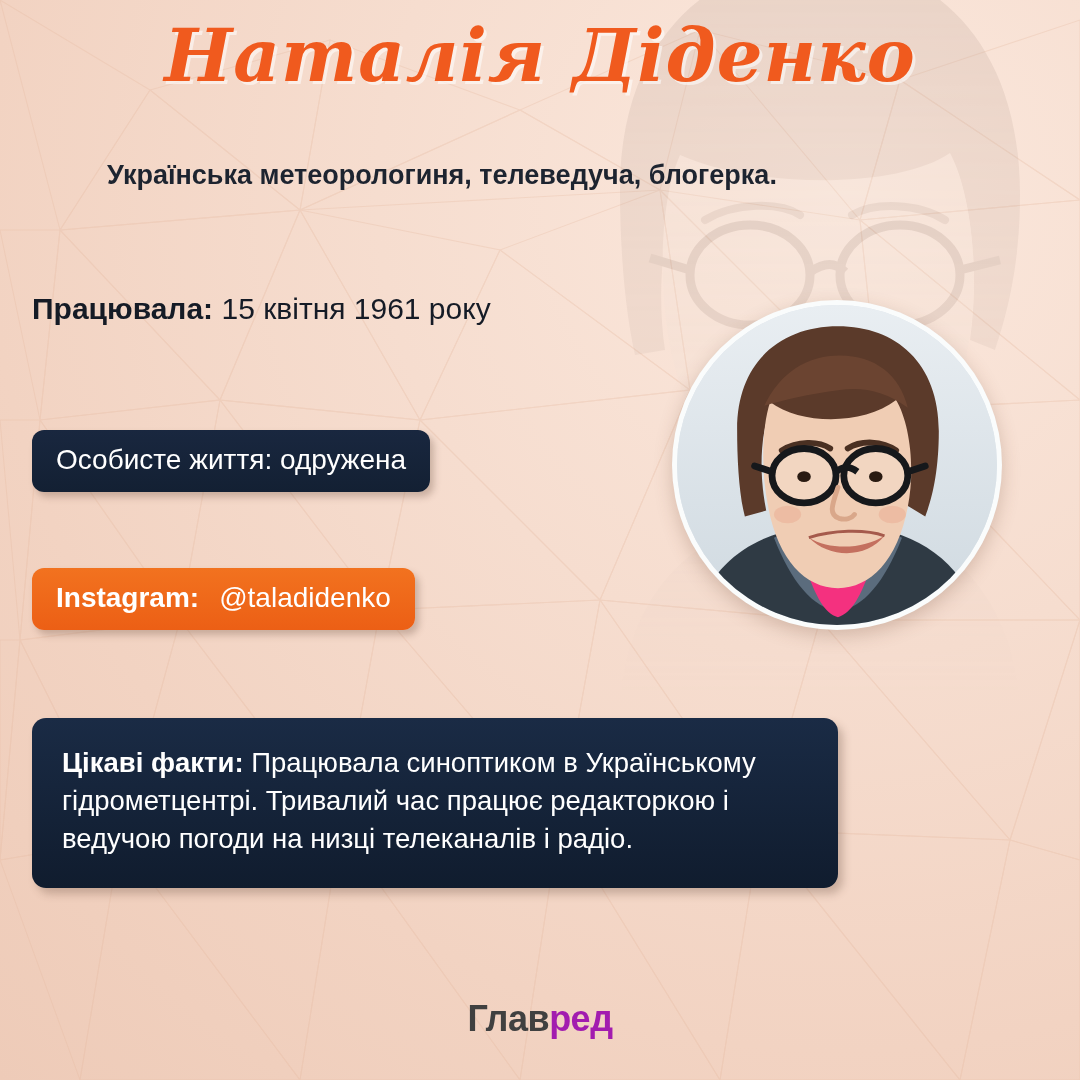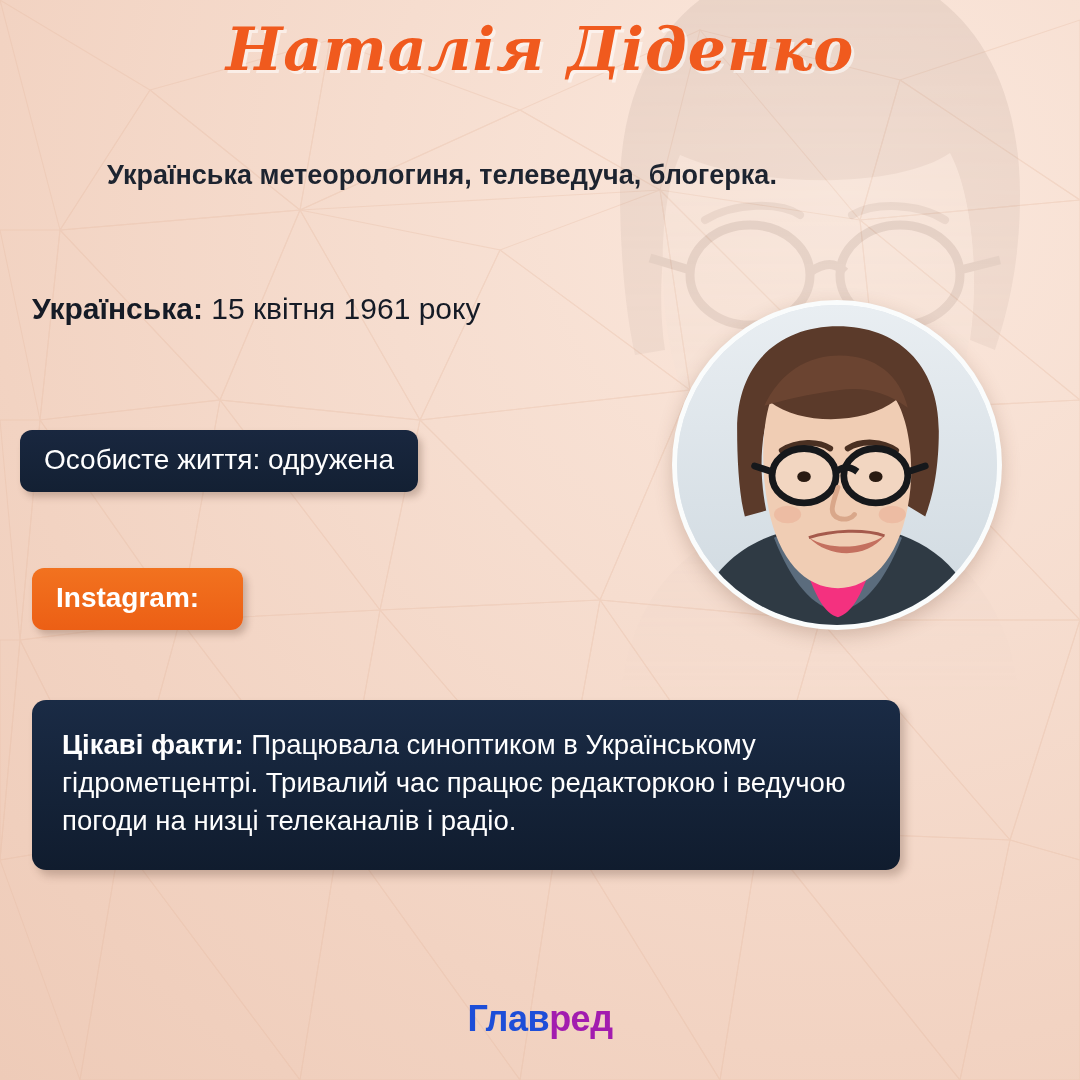--- a/index.html
+++ b/index.html
@@ -43,21 +43,21 @@
   .title {
     position: absolute;
     top: 18px;
     left: 0;
     width: 1080px;
     text-align: center;
     z-index: 5;
     font-family: "DejaVu Serif", serif;
     font-style: italic;
     font-weight: bold;
-    font-size: 60px;
+    font-size: 72px;
     line-height: 1.05;
     letter-spacing: 1px;
     color: #f05a1e;
     text-shadow: 3px 3px 0 rgba(255,255,255,0.55);
   }
 
   .subtitle {
     position: absolute;
     top: 160px;
     left: 0;
@@ -87,42 +87,42 @@
     z-index: 5;
     display: inline-flex;
     align-items: center;
     border-radius: 12px;
     color: #ffffff;
     box-shadow: 4px 5px 7px rgba(90,60,45,0.28);
     padding: 14px 24px 16px 24px;
     white-space: nowrap;
   }
   .pill-dark {
-    left: 20px;
+    left: 32px;
     top: 430px;
     background: linear-gradient(180deg, #19273f 0%, #132033 100%);
     font-size: 28px;
   }
 
   
   .pill-orange {
     left: 32px;
     top: 568px;
     background: linear-gradient(180deg, #f2721f 0%, #ec5f15 100%);
     font-size: 28px;
   }
   .pill-orange .lbl { font-weight: bold; margin-right: 20px; }
   .pill-orange .val { font-weight: normal; }
 
   
   .facts {
     position: absolute;
     left: 32px;
-    top: 700px;
-    width: 868px;
+    top: 718px;
+    width: 806px;
     z-index: 5;
     background: linear-gradient(180deg, #1a2b45 0%, #101c2e 100%);
     border-radius: 14px;
     box-shadow: 5px 6px 9px rgba(90,60,45,0.28);
     color: #ffffff;
     padding: 26px 12px 30px 30px;
     font-size: 27.5px;
     line-height: 1.38;
   }
   .facts .lbl { font-weight: bold; }
@@ -148,21 +148,21 @@
     position: absolute;
     bottom: 40px;
     left: 0;
     width: 1080px;
     text-align: center;
     z-index: 7;
     font-size: 36px;
     font-weight: bold;
     letter-spacing: -0.5px;
   }
-  .logo .a { color: #1d4ed8; }
+  .logo .a { color: #404040; }
   .logo .b { color: #a21caf; }
 </style>
 </head>
 <body>
 
 <div class="bg">
   <svg viewBox="0 0 1080 1080" preserveAspectRatio="none">
     <g opacity="0.30" stroke="#e5b9a0" stroke-width="1.1" fill="none">
       <path d="M0 0 L150 90 L60 230 Z"></path>
       <path d="M150 90 L330 40 L300 210 Z"></path>
@@ -251,30 +251,31 @@
     <path d="M262 462 C300 498 372 497 408 460 C374 477 292 479 262 462 Z" fill="#d79f8c"></path>
 
     <path d="M120 760 C130 640 210 575 320 572 C430 575 508 640 520 760 Z" fill="#d6b5a2"></path>
   </g>
 </svg>
 
 <div class="title">Наталія Діденко</div>
 <div class="subtitle">Українська метеорологиня, телеведуча, блогерка.</div>
 
 <div class="born">
-  <span class="lbl">Українська:</span>
+  <span class="lbl">Працювала:</span>
   <span class="val">15 квітня 1961 року</span>
 </div>
 
 <div class="pill pill-dark">
   <span>Особисте життя: одружена</span>
 </div>
 
 <div class="pill pill-orange">
   <span class="lbl">Instagram:</span>
+  <span class="val">@taladidenko</span>
 </div>
 
 <div class="facts">
   <span class="lbl">Цікаві факти:</span>
   <span>Працювала синоптиком в Українському гідрометцентрі. Тривалий час працює редакторкою і ведучою погоди на низці телеканалів і радіо.</span>
 </div>
 
 <div class="portrait">
   <svg viewBox="0 0 330 330">
     <defs>

